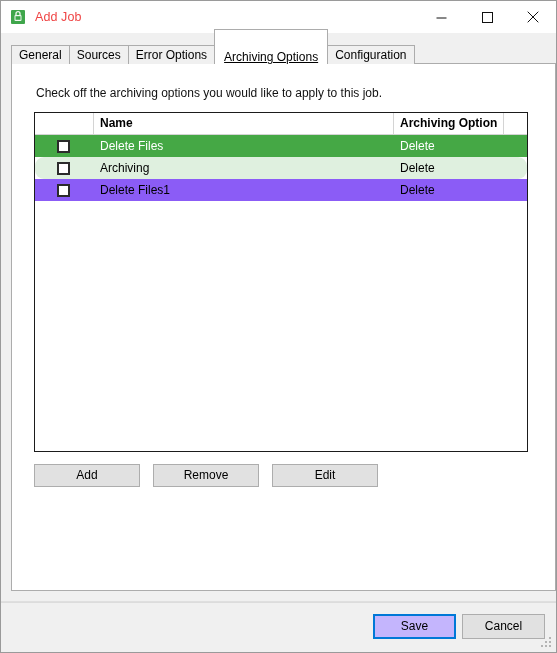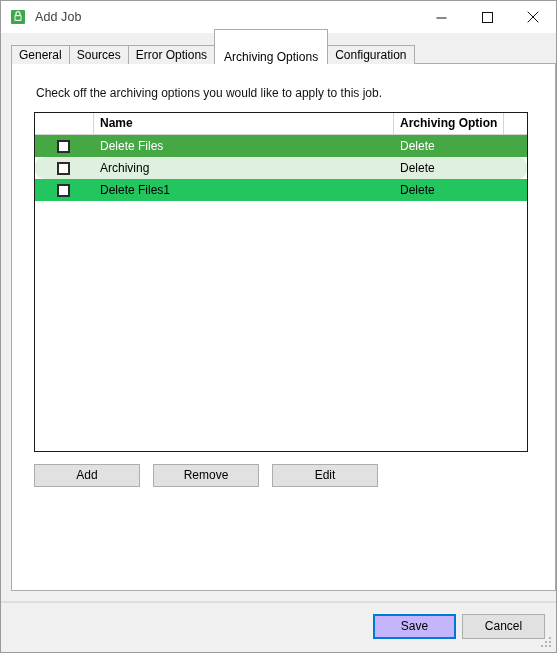--- a/index.html
+++ b/index.html
@@ -39,21 +39,21 @@
   .app-icon {
     width: 16px;
     height: 16px;
     margin-left: 9px;
     margin-right: 9px;
     flex: 0 0 auto;
     position: relative;
   }
   .title-text {
     font-size: 12.5px;
-    color: #404040;
+    color: #ef4444;
     letter-spacing: 0.1px;
   }
   .win-buttons {
     position: absolute;
     right: 0;
     top: 0;
     height: 32px;
     display: flex;
   }
   .win-btn {
@@ -94,20 +94,21 @@
   }
   .tab.active {
     background: #ffffff;
     height: 22px;
     line-height: 21px;
     margin-top: -3px;
     border-color: #acacac;
     position: relative;
     z-index: 4;
     padding: 17px 9px;
+    text-decoration: underline;
   }
 
   
   .tabpanel {
     position: relative;
     margin: 0 0 0 10px;
     background: #ffffff;
     border: 1px solid #acacac;
     flex: 1 1 auto;
     margin-top: -1px;
@@ -154,21 +155,21 @@
   .c-check { width: 59px; flex: 0 0 59px; }
   .c-name  { width: 300px; flex: 0 0 300px; }
   .c-opt   { width: 110px; flex: 0 0 110px; }
   .c-tail  { flex: 1 1 auto; border-right: none; }
 
   .grid-row {
     display: flex;
     height: 22px;
     box-sizing: border-box;
     align-items: center;
-    background: #22c55e;
+    background: #8b5cf6;
   }
   .grid-row.alt { background: #dff0df; border-radius: 9px; }
   .grid-row.selected { background: #45a845; color: #ffffff; }
 
   .cell {
     box-sizing: border-box;
     font-size: 12px;
     line-height: 22px;
     padding-left: 6px;
     height: 22px;

